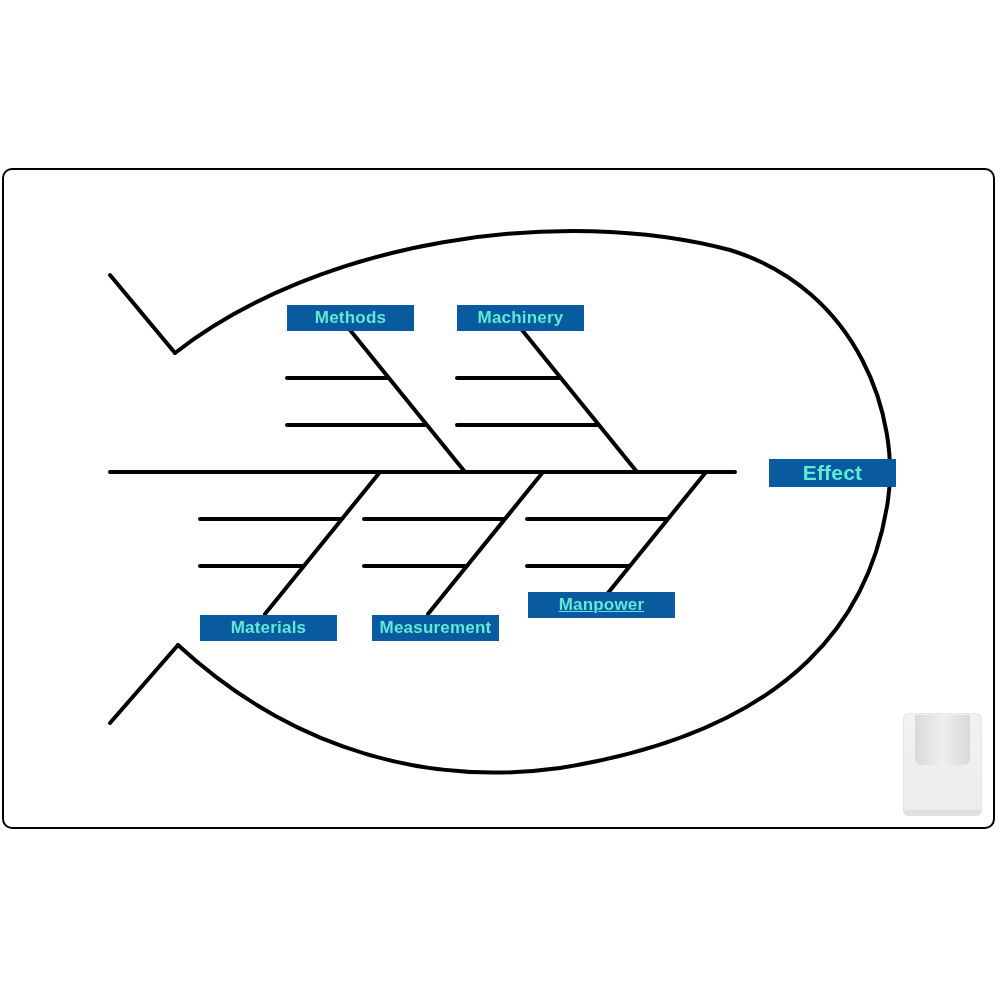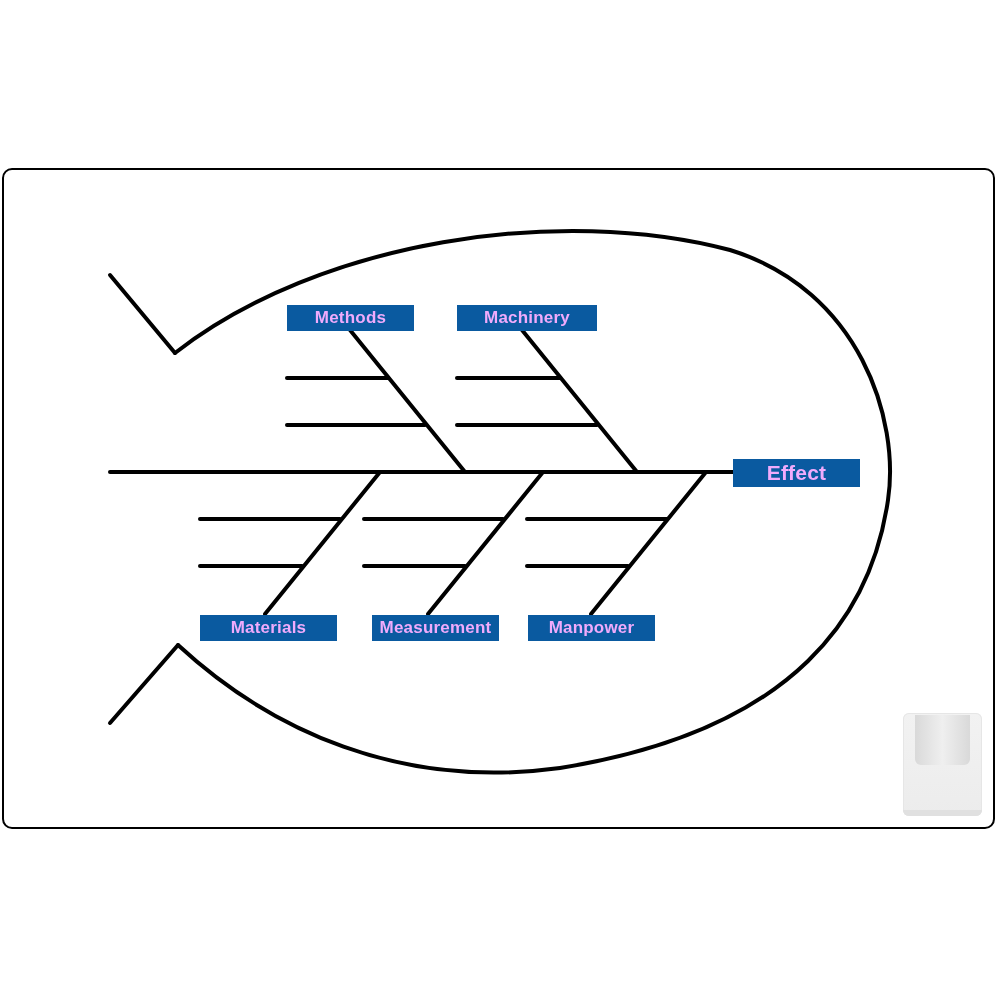--- a/index.html
+++ b/index.html
@@ -1,20 +1,20 @@
 <!DOCTYPE html>
 <html><head>
 <meta charset="utf-8">
 <style>
   html, body { margin: 0; padding: 0; background: #ffffff; }
   body { width: 1000px; height: 1000px; position: relative; overflow: hidden; font-family: "Liberation Sans", sans-serif; }
   .board { position: absolute; left: 2px; top: 168px; width: 993px; height: 661px; border: 2.5px solid #000; border-radius: 10px; background: #fff; box-sizing: border-box; }
   svg.diagram { position: absolute; left: 0; top: 0; width: 1000px; height: 1000px; }
-  .label { position: absolute; background: #0a5aa0; color: #f0abfc; font-weight: bold; font-size: 17px; display: flex; align-items: center; justify-content: center; height: 26px; letter-spacing: 0.2px; text-align: right; }
-  .label.effect { font-size: 21px; height: 28px; }
+  .label { position: absolute; background: #0a5aa0; color: #5eead4; font-weight: bold; font-size: 17px; display: flex; align-items: center; justify-content: center; height: 26px; letter-spacing: 0.2px; text-align: right; }
+  .label.effect { font-size: 21px; height: 28px; margin-left: 36px; }
   .holder { position: absolute; left: 903px; top: 713px; width: 79px; height: 103px; background: linear-gradient(#f2f2f2, #ececec); border-radius: 6px; box-shadow: inset 0 0 0 1px #e6e6e6; }
   .holder .cup { position: absolute; left: 12px; top: 2px; width: 55px; height: 50px; background: linear-gradient(90deg, #d9d9d9, #efefef 50%, #d9d9d9); border-radius: 0 0 6px 6px; }
   .holder .base { position: absolute; left: 0; bottom: 0; width: 79px; height: 6px; background: #e0e0e0; border-radius: 0 0 6px 6px; }
 </style>
 </head>
 <body>
 
 <div class="board"></div>
 
 <svg class="diagram" viewBox="0 0 1000 1000">
@@ -40,22 +40,22 @@
     <line x1="200" y1="519" x2="340" y2="519"></line>
     <line x1="200" y1="566" x2="302" y2="566"></line>
     <line x1="364" y1="519" x2="503" y2="519"></line>
     <line x1="364" y1="566" x2="465" y2="566"></line>
     <line x1="527" y1="519" x2="667" y2="519"></line>
     <line x1="527" y1="566" x2="628" y2="566"></line>
   </g>
 </svg>
 
 <div class="label" style="left:287px; top:305px; width:127px;">Methods</div>
-<div class="label" style="left:457px; top:305px; width:140px;">Machinery</div>
+<div class="label" style="left:457px; top:305px; width:127px;">Machinery</div>
 <div class="label effect" style="left:733px; top:459px; width:127px;">Effect</div>
 <div class="label" style="left:200px; top:615px; width:137px;">Materials</div>
 <div class="label" style="left:364px; top:615px; width:127px;margin-left:8px;">Measurement</div>
-<div class="label" style="left:528px; top:615px; width:127px;">Manpower</div>
+<div class="label" style="left:528px; top:592px; width:147px;text-decoration:underline;">Manpower</div>
 
 <div class="holder">
   <div class="cup"></div>
   <div class="base"></div>
 </div>
 
 </body></html>

